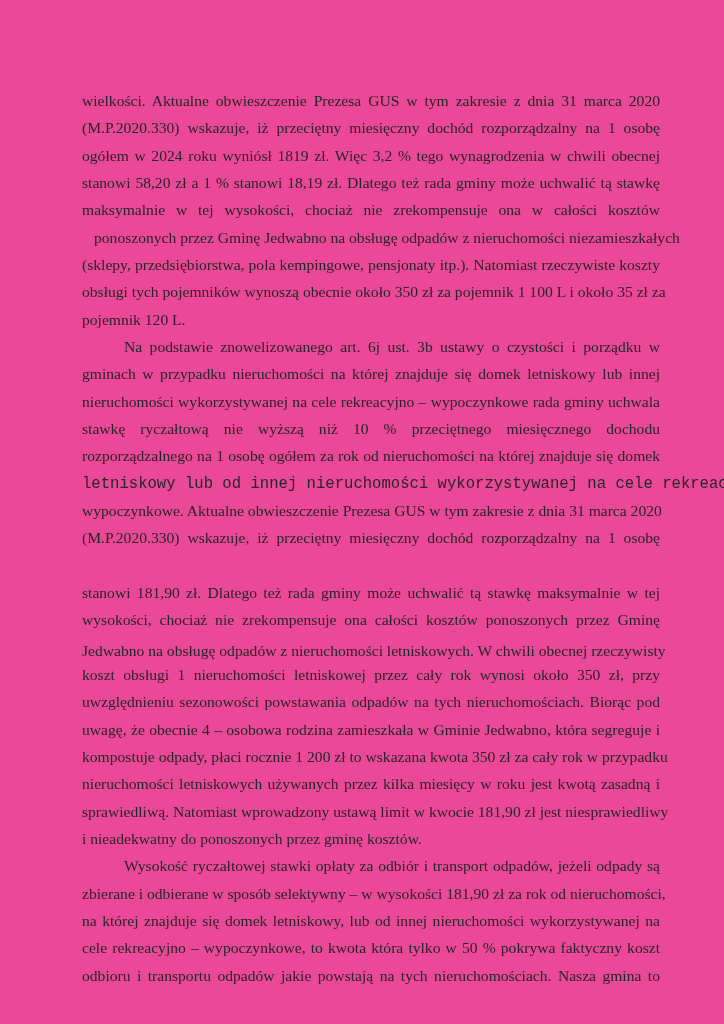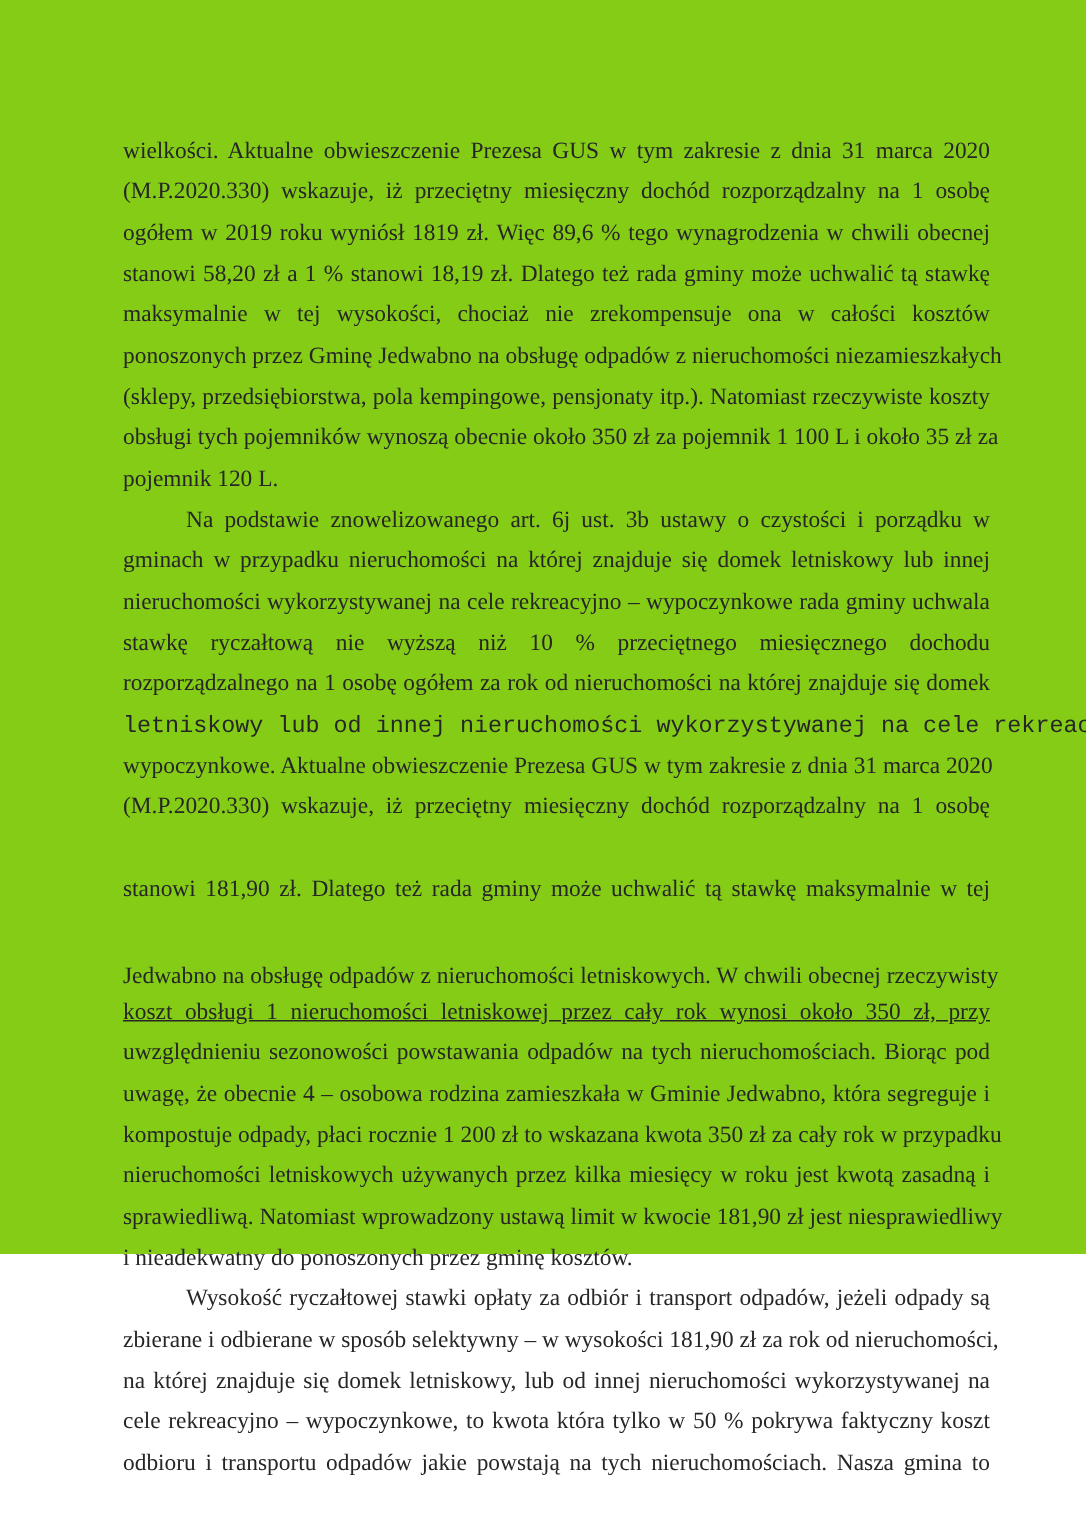--- a/index.html
+++ b/index.html
@@ -1,18 +1,18 @@
 <!DOCTYPE html>
 <html><head>
 <meta charset="utf-8">
 <style>
   html, body { margin:0; padding:0; background:#ffffff; }
   body { width:724px; height:1024px; overflow:hidden; position:relative; }
   .page {
-    position:absolute; left:0; top:0; width:724px; height:836px; background:#84cc16;
+    position:absolute; left:0; top:0; width:724px; height:1024px; background:#ec4899;
   }
   .line {
     position:absolute;
     left:82px;
     width:578px;
     font-family:"Liberation Serif", "DejaVu Serif", serif;
     font-size:15.6px;
     color:#262626;
     white-space:nowrap;
     text-align:justify;
@@ -21,38 +21,39 @@
   }
   .line.last { text-align-last:left; }
   .line.indent { left:124px; width:536px; }
 </style>
 </head>
 <body>
 
 <div class="page" id="page">
     <div class="line" style="top: 92px;">wielkości. Aktualne obwieszczenie Prezesa GUS w tym zakresie z dnia 31 marca 2020</div>
     <div class="line" style="top: 119px;">(M.P.2020.330) wskazuje, iż przeciętny miesięczny dochód rozporządzalny na 1 osobę</div>
-    <div class="line" style="top: 147px;">ogółem w 2019 roku wyniósł 1819 zł. Więc 89,6 % tego wynagrodzenia w chwili obecnej</div>
+    <div class="line" style="top: 147px;">ogółem w 2024 roku wyniósł 1819 zł. Więc 3,2 % tego wynagrodzenia w chwili obecnej</div>
     <div class="line" style="top: 174px;">stanowi 58,20 zł a 1 % stanowi 18,19 zł. Dlatego też rada gminy może uchwalić tą stawkę</div>
     <div class="line" style="top: 201px;">maksymalnie w tej wysokości, chociaż nie zrekompensuje ona w całości kosztów</div>
-    <div class="line" style="top: 229px;">ponoszonych przez Gminę Jedwabno na obsługę odpadów z nieruchomości niezamieszkałych</div>
+    <div class="line" style="top: 229px; margin-left: 12px;">ponoszonych przez Gminę Jedwabno na obsługę odpadów z nieruchomości niezamieszkałych</div>
     <div class="line" style="top: 256px;">(sklepy, przedsiębiorstwa, pola kempingowe, pensjonaty itp.). Natomiast rzeczywiste koszty</div>
     <div class="line" style="top: 283px;">obsługi tych pojemników wynoszą obecnie około 350 zł za pojemnik 1 100 L i około 35 zł za</div>
     <div class="line last" style="top: 311px;">pojemnik 120 L.</div>
     <div class="line indent" style="top: 338px;">Na podstawie znowelizowanego art. 6j ust. 3b ustawy o czystości i porządku w</div>
     <div class="line" style="top: 365px;">gminach w przypadku nieruchomości na której znajduje się domek letniskowy lub innej</div>
     <div class="line" style="top: 393px;">nieruchomości wykorzystywanej na cele rekreacyjno – wypoczynkowe rada gminy uchwala</div>
     <div class="line" style="top: 420px;">stawkę ryczałtową nie wyższą niż 10 % przeciętnego miesięcznego dochodu</div>
     <div class="line" style="top: 447px;">rozporządzalnego na 1 osobę ogółem za rok od nieruchomości na której znajduje się domek</div>
     <div class="line" style="top: 475px; font-family: Liberation Mono, monospace;">letniskowy lub od innej nieruchomości wykorzystywanej na cele rekreacyjno –</div>
     <div class="line" style="top: 502px;">wypoczynkowe. Aktualne obwieszczenie Prezesa GUS w tym zakresie z dnia 31 marca 2020</div>
     <div class="line" style="top: 529px;">(M.P.2020.330) wskazuje, iż przeciętny miesięczny dochód rozporządzalny na 1 osobę</div>
     <div class="line" style="top: 584px;">stanowi 181,90 zł. Dlatego też rada gminy może uchwalić tą stawkę maksymalnie w tej</div>
+    <div class="line" style="top: 611px;">wysokości, chociaż nie zrekompensuje ona całości kosztów ponoszonych przez Gminę</div>
     <div class="line" style="top: 607px; margin-top: 35px;">Jedwabno na obsługę odpadów z nieruchomości letniskowych. W chwili obecnej rzeczywisty</div>
-    <div class="line" style="top: 666px; text-decoration: underline;">koszt obsługi 1 nieruchomości letniskowej przez cały rok wynosi około 350 zł, przy</div>
+    <div class="line" style="top: 666px;">koszt obsługi 1 nieruchomości letniskowej przez cały rok wynosi około 350 zł, przy</div>
     <div class="line" style="top: 693px;">uwzględnieniu sezonowości powstawania odpadów na tych nieruchomościach. Biorąc pod</div>
     <div class="line" style="top: 721px;">uwagę, że obecnie 4 – osobowa rodzina zamieszkała w Gminie Jedwabno, która segreguje i</div>
     <div class="line" style="top: 748px;">kompostuje odpady, płaci rocznie 1 200 zł to wskazana kwota 350 zł za cały rok w przypadku</div>
     <div class="line" style="top: 775px;">nieruchomości letniskowych używanych przez kilka miesięcy w roku jest kwotą zasadną i</div>
     <div class="line" style="top: 803px;">sprawiedliwą. Natomiast wprowadzony ustawą limit w kwocie 181,90 zł jest niesprawiedliwy</div>
     <div class="line last" style="top: 830px;">i nieadekwatny do ponoszonych przez gminę kosztów.</div>
     <div class="line indent" style="top: 857px;">Wysokość ryczałtowej stawki opłaty za odbiór i transport odpadów, jeżeli odpady są</div>
     <div class="line" style="top: 885px;">zbierane i odbierane w sposób selektywny – w wysokości 181,90 zł za rok od nieruchomości,</div>
     <div class="line" style="top: 912px;">na której znajduje się domek letniskowy, lub od innej nieruchomości wykorzystywanej na</div>
     <div class="line" style="top: 939px;">cele rekreacyjno – wypoczynkowe, to kwota która tylko w 50 % pokrywa faktyczny koszt</div>

